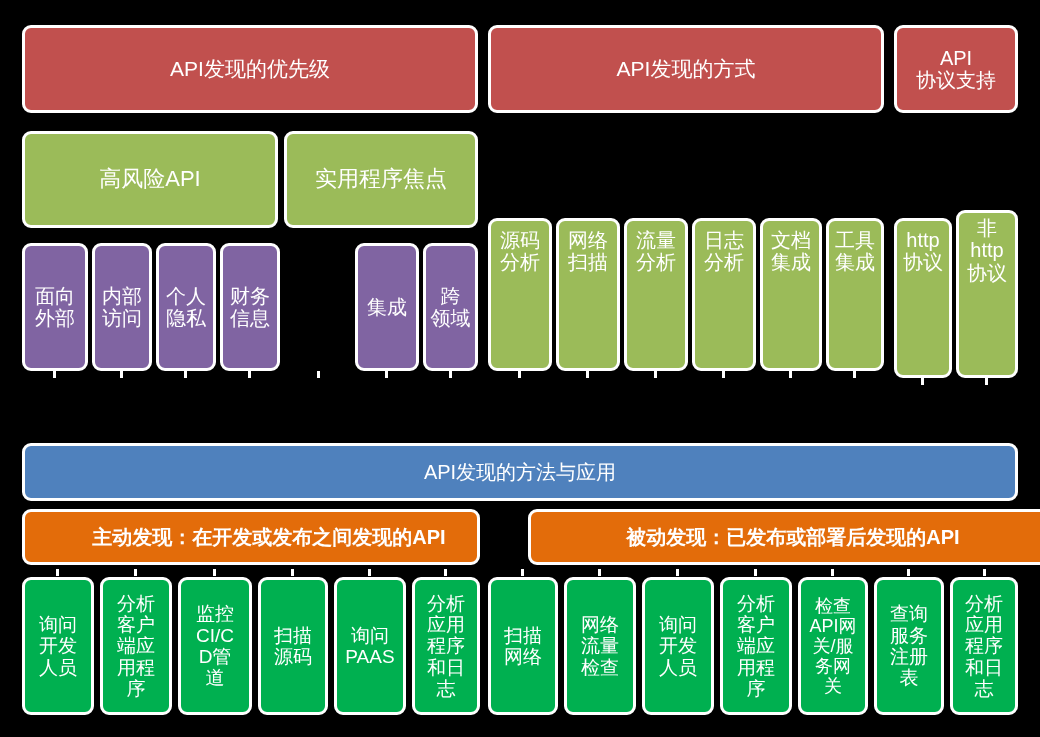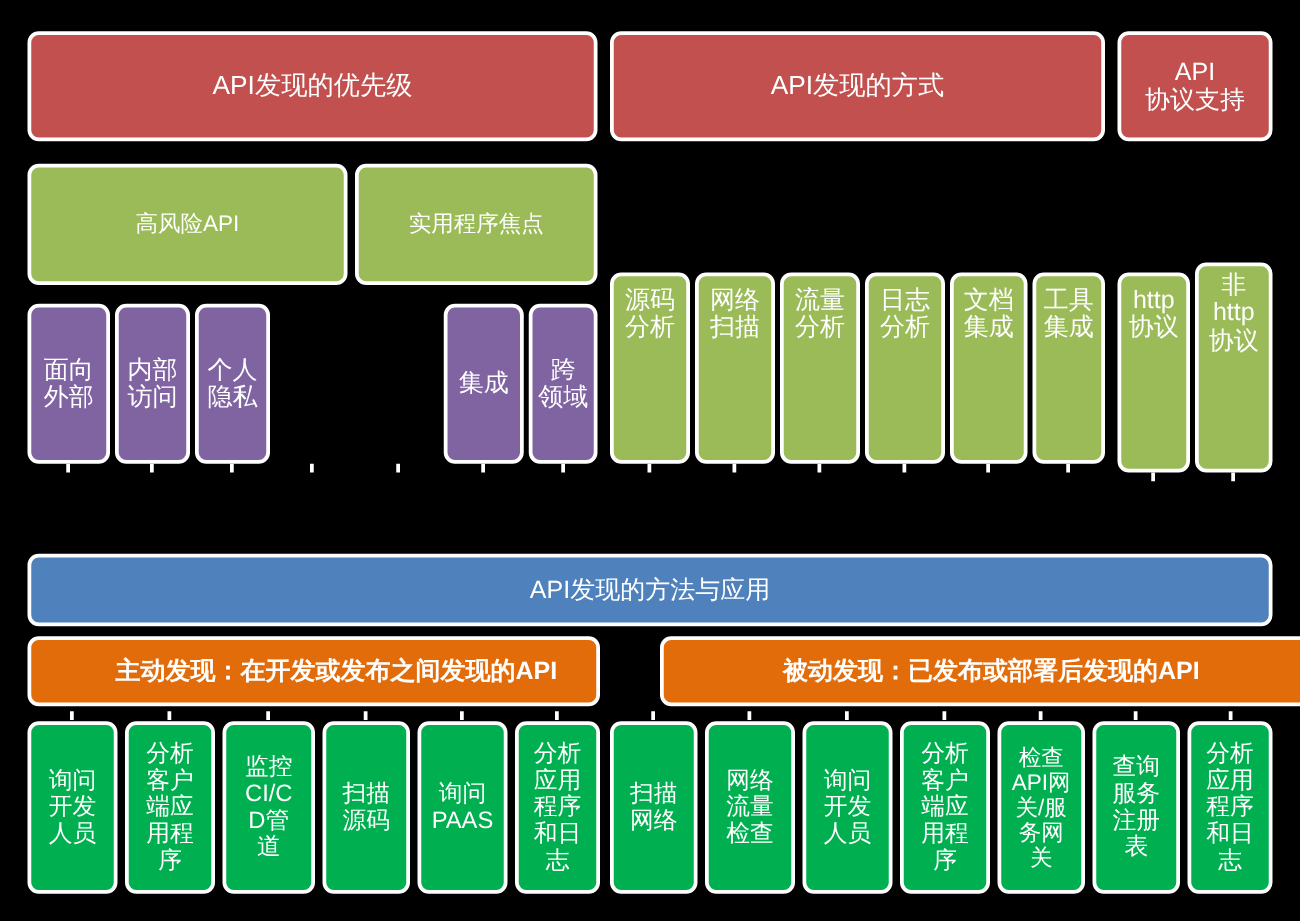--- a/index.html
+++ b/index.html
@@ -35,21 +35,21 @@
   .c-red   {background:#c1504e;}
   .c-olive {background:#9bbb59;}
   .c-purple{background:#8064a2;}
   .c-blue  {background:#4f81bd;}
   .c-orange{background:#e36c0a;}
   .c-green {background:#00b050;}
 
   
   .t-title  {font-size:21px;}
   .t-title-s{font-size:20px;}
-  .t-head   {font-size:18px;}
+  .t-head   {font-size:22px;}
   .t-mid    {font-size:20px;}
   .t-band   {font-size:20px;font-weight:bold;}
   .t-small  {font-size:19px;}
   .t-tiny   {font-size:18px;}
   .t-bar    {font-size:20px;}
 
   
   .tick{position:absolute;background:#ffffff;width:3px;height:7px;}
 </style>
 </head>
@@ -82,20 +82,24 @@
     <span class="txt">面向
 外部</span>
   </div>
   <div class="box c-purple t-mid" style="left:92px;top:243px;width:60px;height:128px;">
     <span class="txt">内部
 访问</span>
   </div>
   <div class="box c-purple t-mid" style="left:156px;top:243px;width:60px;height:128px;">
     <span class="txt">个人
 隐私</span>
+  </div>
+  <div class="box c-purple t-mid" style="left:220px;top:243px;width:60px;height:128px;">
+    <span class="txt">财务
+信息</span>
   </div>
   <div class="box c-purple t-mid" style="left:355px;top:243px;width:64px;height:128px;">
     <span class="txt">集成</span>
   </div>
   <div class="box c-purple t-mid" style="left:423px;top:243px;width:55px;height:128px;">
     <span class="txt">跨
 领域</span>
   </div>
 
   <div class="box c-olive t-mid" style="left:488px;top:218px;width:64px;height:153px;align-items:flex-start;padding-top:8px;">

